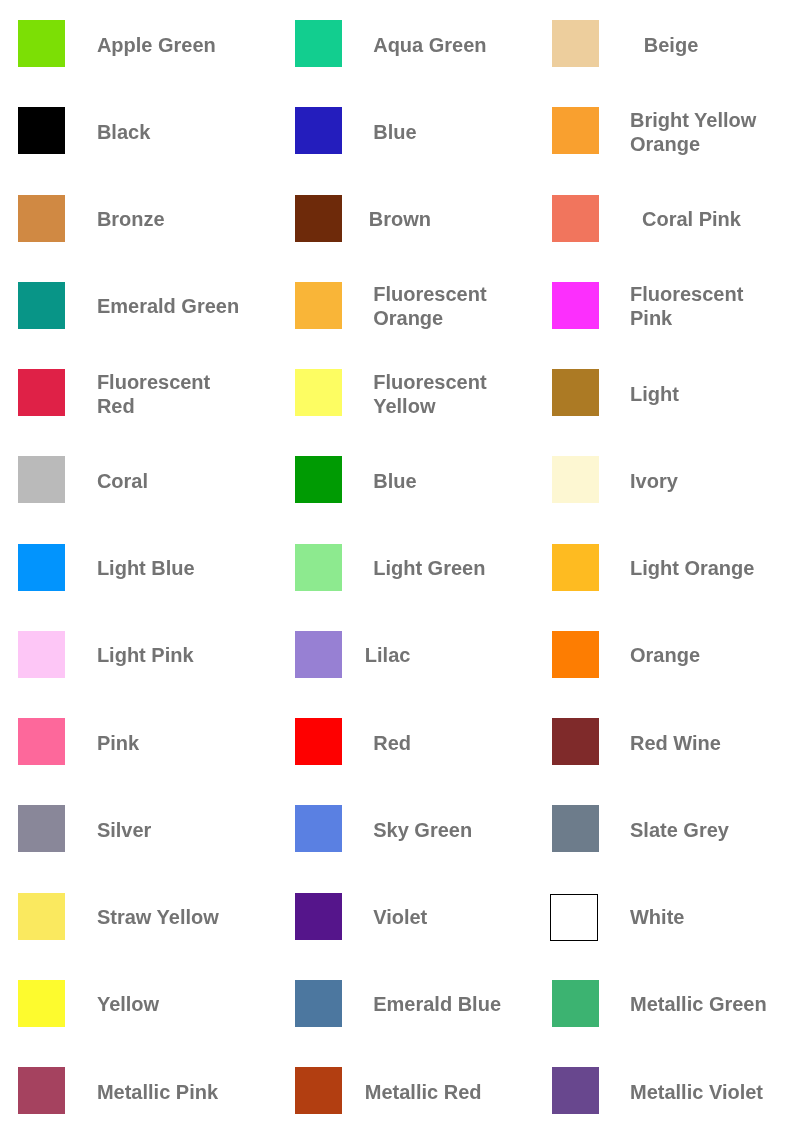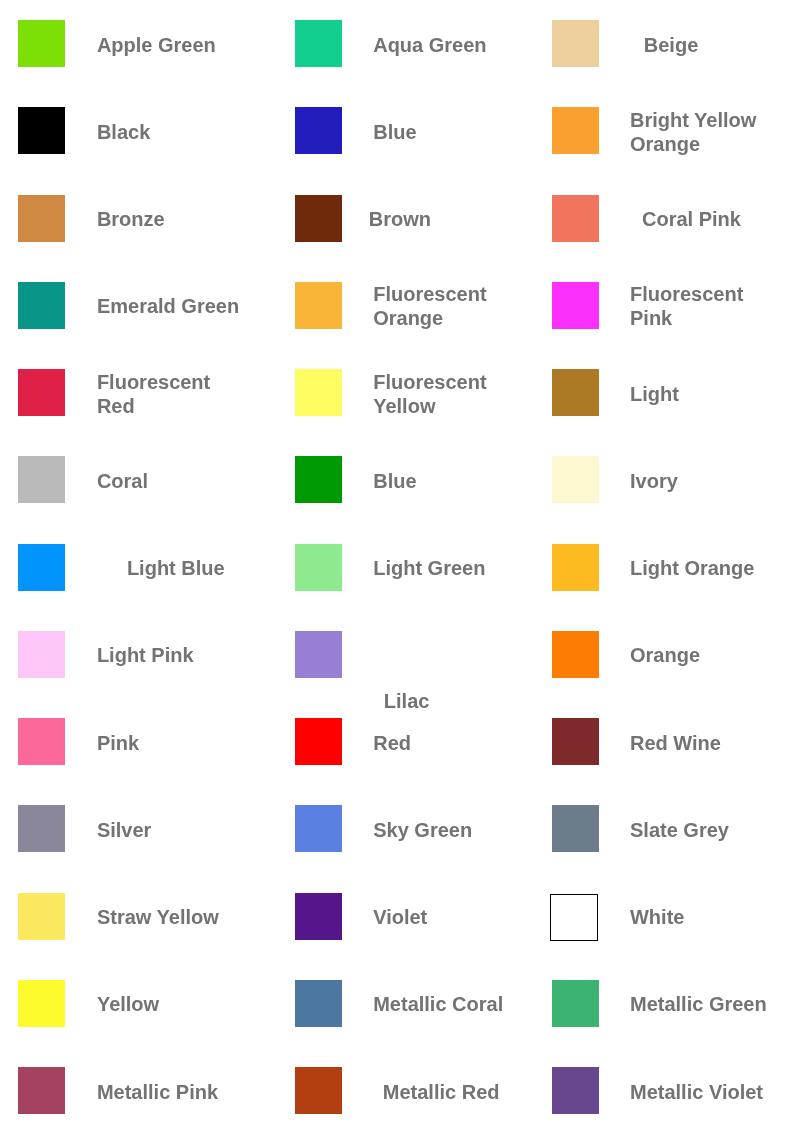--- a/index.html
+++ b/index.html
@@ -136,37 +136,37 @@
     <div class="swatch-cell" style="left: 294.8px; top: 456.25px;">
       <div class="swatch-box" style="background: rgb(0, 155, 3);"></div>
       <div class="swatch-label" style="left: 78.4px;">Blue</div>
     </div>
     <div class="swatch-cell" style="left: 551.8px; top: 456.25px;">
       <div class="swatch-box" style="background: rgb(253, 247, 210);"></div>
       <div class="swatch-label" style="left: 78.2px;">Ivory</div>
     </div>
     <div class="swatch-cell" style="left: 17.8px; top: 543.5px;">
       <div class="swatch-box" style="background: rgb(2, 148, 253);"></div>
-      <div class="swatch-label" style="left: 79.1px; margin-left: 30px;">Light Blue</div>
+      <div class="swatch-label" style="left: 79.1px;">Light Blue</div>
     </div>
     <div class="swatch-cell" style="left: 294.8px; top: 543.5px;">
       <div class="swatch-box" style="background: rgb(141, 234, 143);"></div>
       <div class="swatch-label" style="left: 78.4px;">Light Green</div>
     </div>
     <div class="swatch-cell" style="left: 551.8px; top: 543.5px;">
       <div class="swatch-box" style="background: rgb(254, 187, 33);"></div>
       <div class="swatch-label" style="left: 78.2px;">Light Orange</div>
     </div>
     <div class="swatch-cell" style="left: 17.8px; top: 630.75px;">
       <div class="swatch-box" style="background: rgb(253, 198, 246);"></div>
       <div class="swatch-label" style="left: 79.1px; text-align: center;">Light Pink</div>
     </div>
     <div class="swatch-cell" style="left: 294.8px; top: 630.75px;">
       <div class="swatch-box" style="background: rgb(151, 128, 211);"></div>
-      <div class="swatch-label" style="left: 89px; margin-top: 46px;">Lilac</div>
+      <div class="swatch-label" style="left: 70px;">Lilac</div>
     </div>
     <div class="swatch-cell" style="left: 551.8px; top: 630.75px;">
       <div class="swatch-box" style="background: rgb(253, 125, 2);"></div>
       <div class="swatch-label" style="left: 78.2px;">Orange</div>
     </div>
     <div class="swatch-cell" style="left: 17.8px; top: 718px;">
       <div class="swatch-box" style="background: rgb(253, 104, 155);"></div>
       <div class="swatch-label" style="left: 79.1px;">Pink</div>
     </div>
     <div class="swatch-cell" style="left: 294.8px; top: 718px;">
@@ -200,32 +200,32 @@
     <div class="swatch-cell" style="left: 551.8px; top: 892.5px;">
       <div class="swatch-box bordered" style="background: rgb(255, 255, 255); border-color: rgb(0, 0, 0);"></div>
       <div class="swatch-label" style="left: 78.2px;">White</div>
     </div>
     <div class="swatch-cell" style="left: 17.8px; top: 979.75px;">
       <div class="swatch-box" style="background: rgb(253, 251, 46);"></div>
       <div class="swatch-label" style="left: 79.1px;">Yellow</div>
     </div>
     <div class="swatch-cell" style="left: 294.8px; top: 979.75px;">
       <div class="swatch-box" style="background: rgb(76, 119, 159);"></div>
-      <div class="swatch-label" style="left: 78.4px;">Metallic Coral</div>
+      <div class="swatch-label" style="left: 78.4px;">Emerald Blue</div>
     </div>
     <div class="swatch-cell" style="left: 551.8px; top: 979.75px;">
       <div class="swatch-box" style="background: rgb(60, 179, 113);"></div>
       <div class="swatch-label" style="left: 78.2px;">Metallic Green</div>
     </div>
     <div class="swatch-cell" style="left: 17.8px; top: 1067px;">
       <div class="swatch-box" style="background: rgb(165, 66, 95);"></div>
       <div class="swatch-label" style="left: 79.1px;">Metallic Pink</div>
     </div>
     <div class="swatch-cell" style="left: 294.8px; top: 1067px;">
       <div class="swatch-box" style="background: rgb(178, 62, 17);"></div>
-      <div class="swatch-label" style="left: 88px;">Metallic Red</div>
+      <div class="swatch-label" style="left: 70px;">Metallic Red</div>
     </div>
     <div class="swatch-cell" style="left: 551.8px; top: 1067px;">
       <div class="swatch-box" style="background: rgb(104, 71, 142);"></div>
       <div class="swatch-label" style="left: 78.2px;">Metallic Violet</div>
     </div>
   </div>
 </div>
 
 </body></html>

